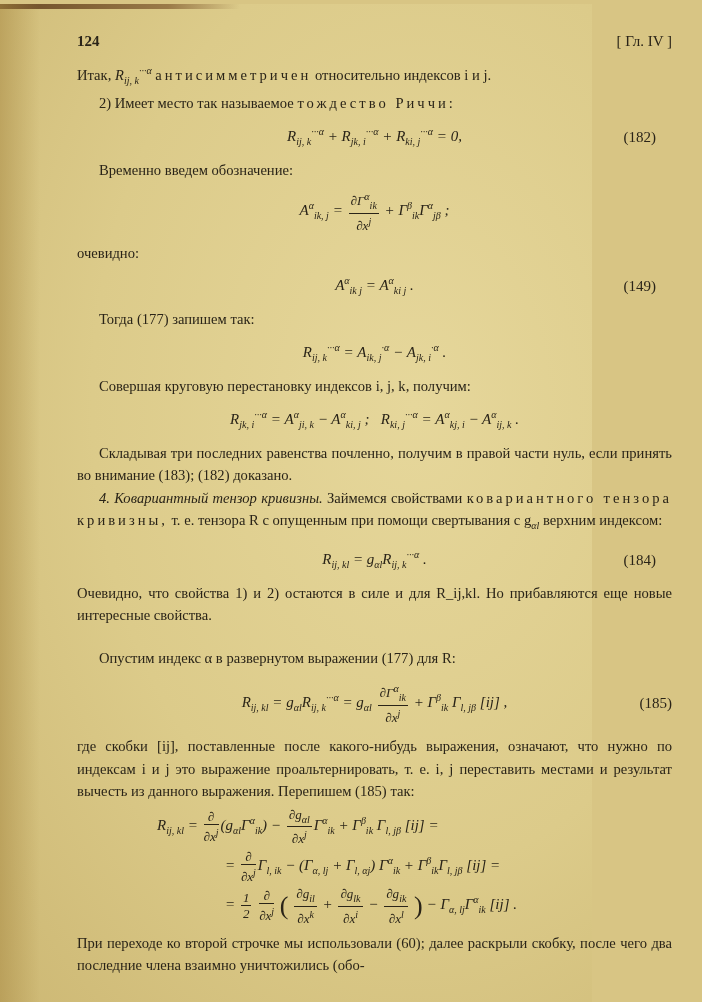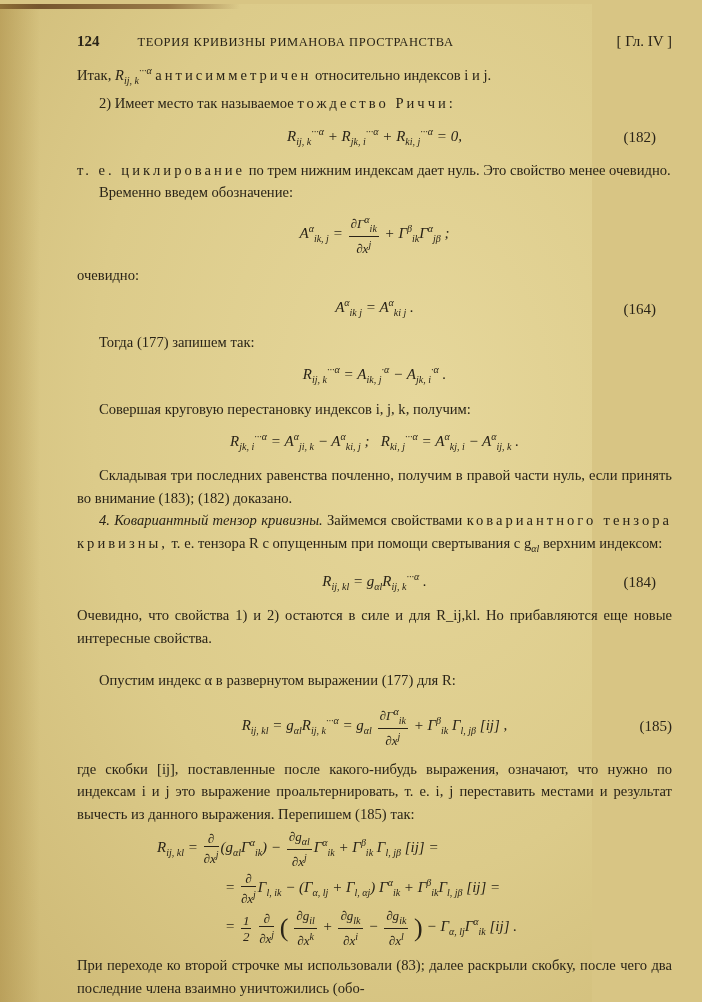--- a/index.html
+++ b/index.html
@@ -53,57 +53,52 @@
 </head>
 <body>
 
 <div class="page">
   <div class="topedge"></div>
   <div class="leftshade"></div>
 
   <div class="content">
     <div class="header">
       <span class="pno">124</span>
-      <span class="title">ТЕОРИЯ КРИВИЗНЫ РИМАНОВА ПРОСТРАНСТВА</span>
       <span class="chap">[ Гл. IV ]</span>
     </div>
 
     <p>
       <span>Итак,</span>
       <span class="it">R<sub>ij, k</sub><sup>···α</sup></span>
       <span class="sp">антисимметричен</span>
       <span>относительно индексов i и j.</span>
     </p>
     <p class="ind">
       <span>2) Имеет место так называемое</span>
       <span class="sp">тождество Риччи:</span>
     </p>
 
     <div class="eq">
       <span class="body">R<sub>ij, k</sub><sup>···α</sup> + R<sub>jk, i</sub><sup>···α</sup> + R<sub>ki, j</sub><sup>···α</sup> = 0,</span>
       <span class="num">(182)</span>
     </div>
 
-    <p>
-      <span class="sp">т. е. циклирование</span>
-      <span>по трем нижним индексам дает нуль. Это свойство менее очевидно.</span>
-    </p>
     <p class="ind">Временно введем обозначение:</p>
 
     <div class="eq" style="margin:8px 0;">
       <span class="body">A<sup>α</sup><sub>ik, j</sub> =
         <span class="frac"><span class="num2">∂Γ<sup>α</sup><sub>ik</sub></span><span>∂x<sup>j</sup></span></span>
         + Γ<sup>β</sup><sub>ik</sub>Γ<sup>α</sup><sub>jβ</sub> ;</span>
     </div>
 
     <p>очевидно:</p>
 
     <div class="eq">
       <span class="body">A<sup>α</sup><sub>ik j</sub> = A<sup>α</sup><sub>ki j</sub> .</span>
-      <span class="num">(164)</span>
+      <span class="num">(149)</span>
     </div>
 
     <p class="ind">Тогда (177) запишем так:</p>
 
     <div class="eq">
       <span class="body">R<sub>ij, k</sub><sup>···α</sup> = A<sub>ik, j</sub><sup>·α</sup> − A<sub>jk, i</sub><sup>·α</sup> .</span>
     </div>
 
     <p class="ind">Совершая круговую перестановку индексов i, j, k, получим:</p>
 
@@ -153,15 +148,15 @@
       <span class="body">=
         <span class="frac"><span class="num2">1</span><span>2</span></span>
         <span class="frac"><span class="num2">∂</span><span>∂x<sup>j</sup></span></span>
         <span class="big">(</span>
         <span class="frac"><span class="num2">∂g<sub>il</sub></span><span>∂x<sup>k</sup></span></span> +
         <span class="frac"><span class="num2">∂g<sub>lk</sub></span><span>∂x<sup>i</sup></span></span> −
         <span class="frac"><span class="num2">∂g<sub>ik</sub></span><span>∂x<sup>l</sup></span></span>
         <span class="big">)</span> − Γ<sub>α, lj</sub>Γ<sup>α</sup><sub>ik</sub> [ij] .</span>
     </div>
 
-    <p>При переходе ко второй строчке мы использовали (83); далее раскрыли скобку, после чего два последние члена взаимно уничтожились (обо-</p>
+    <p>При переходе ко второй строчке мы использовали (60); далее раскрыли скобку, после чего два последние члена взаимно уничтожились (обо-</p>
   </div>
 </div>
 
 </body></html>

